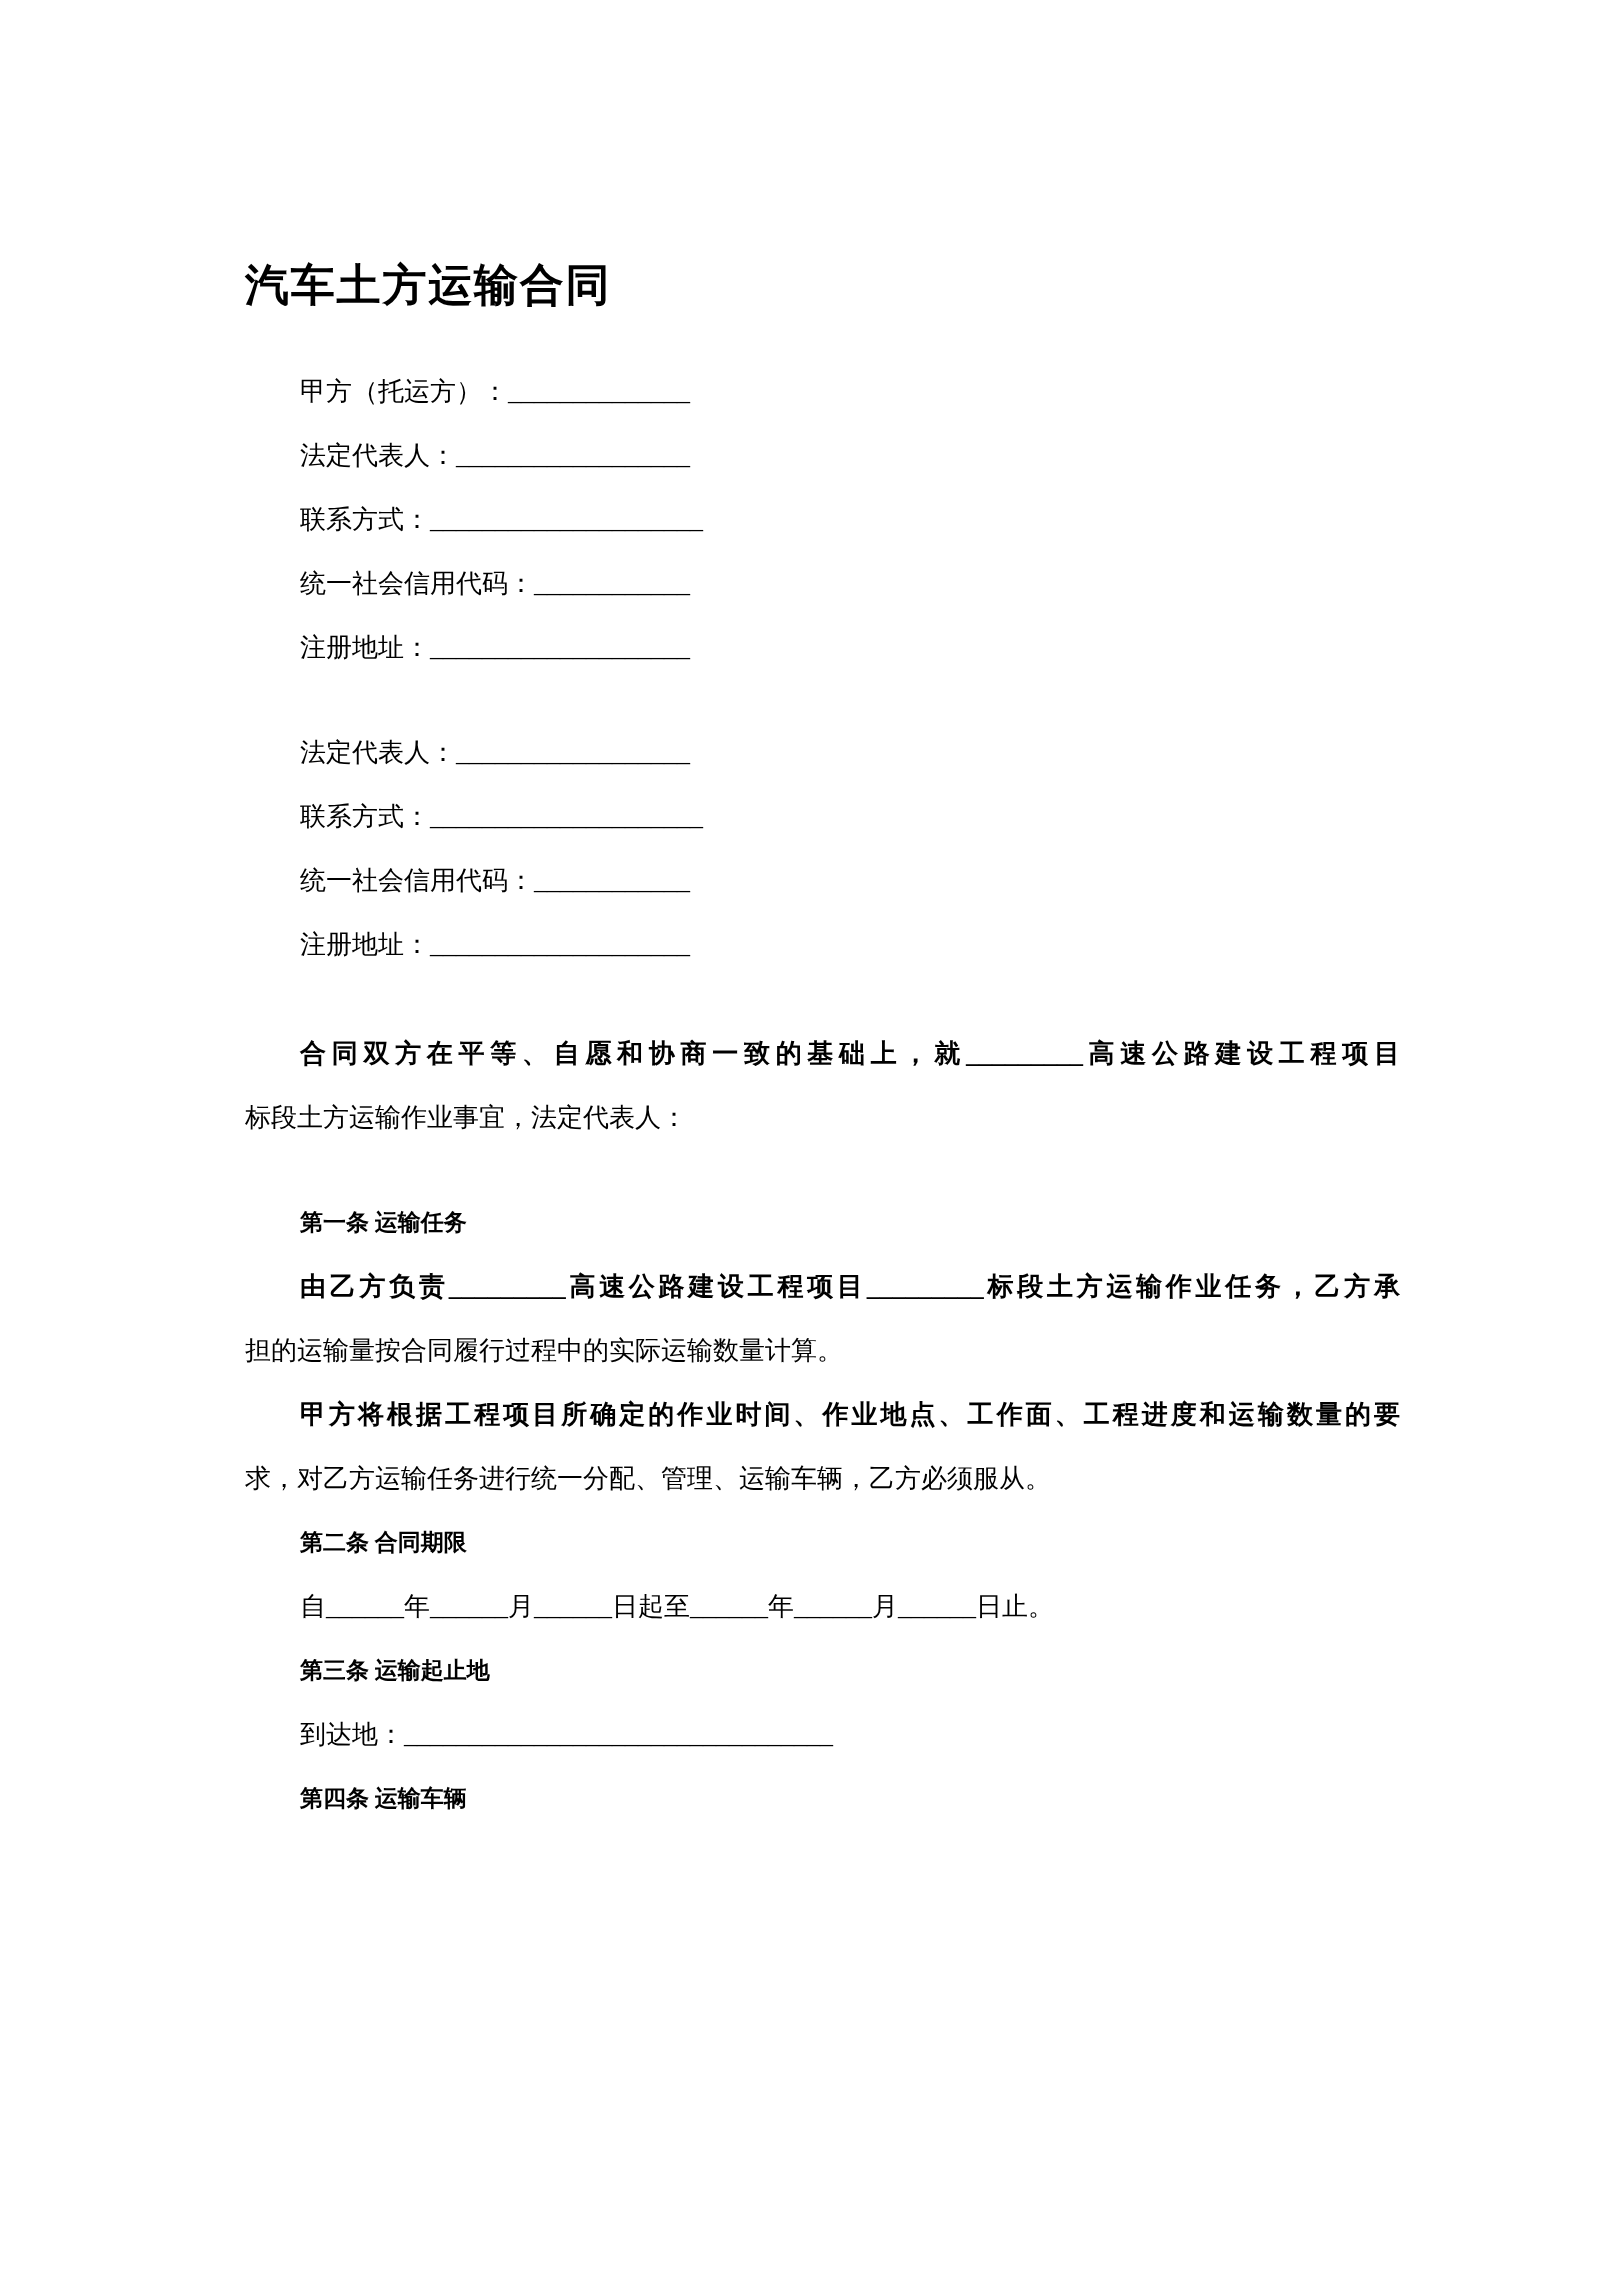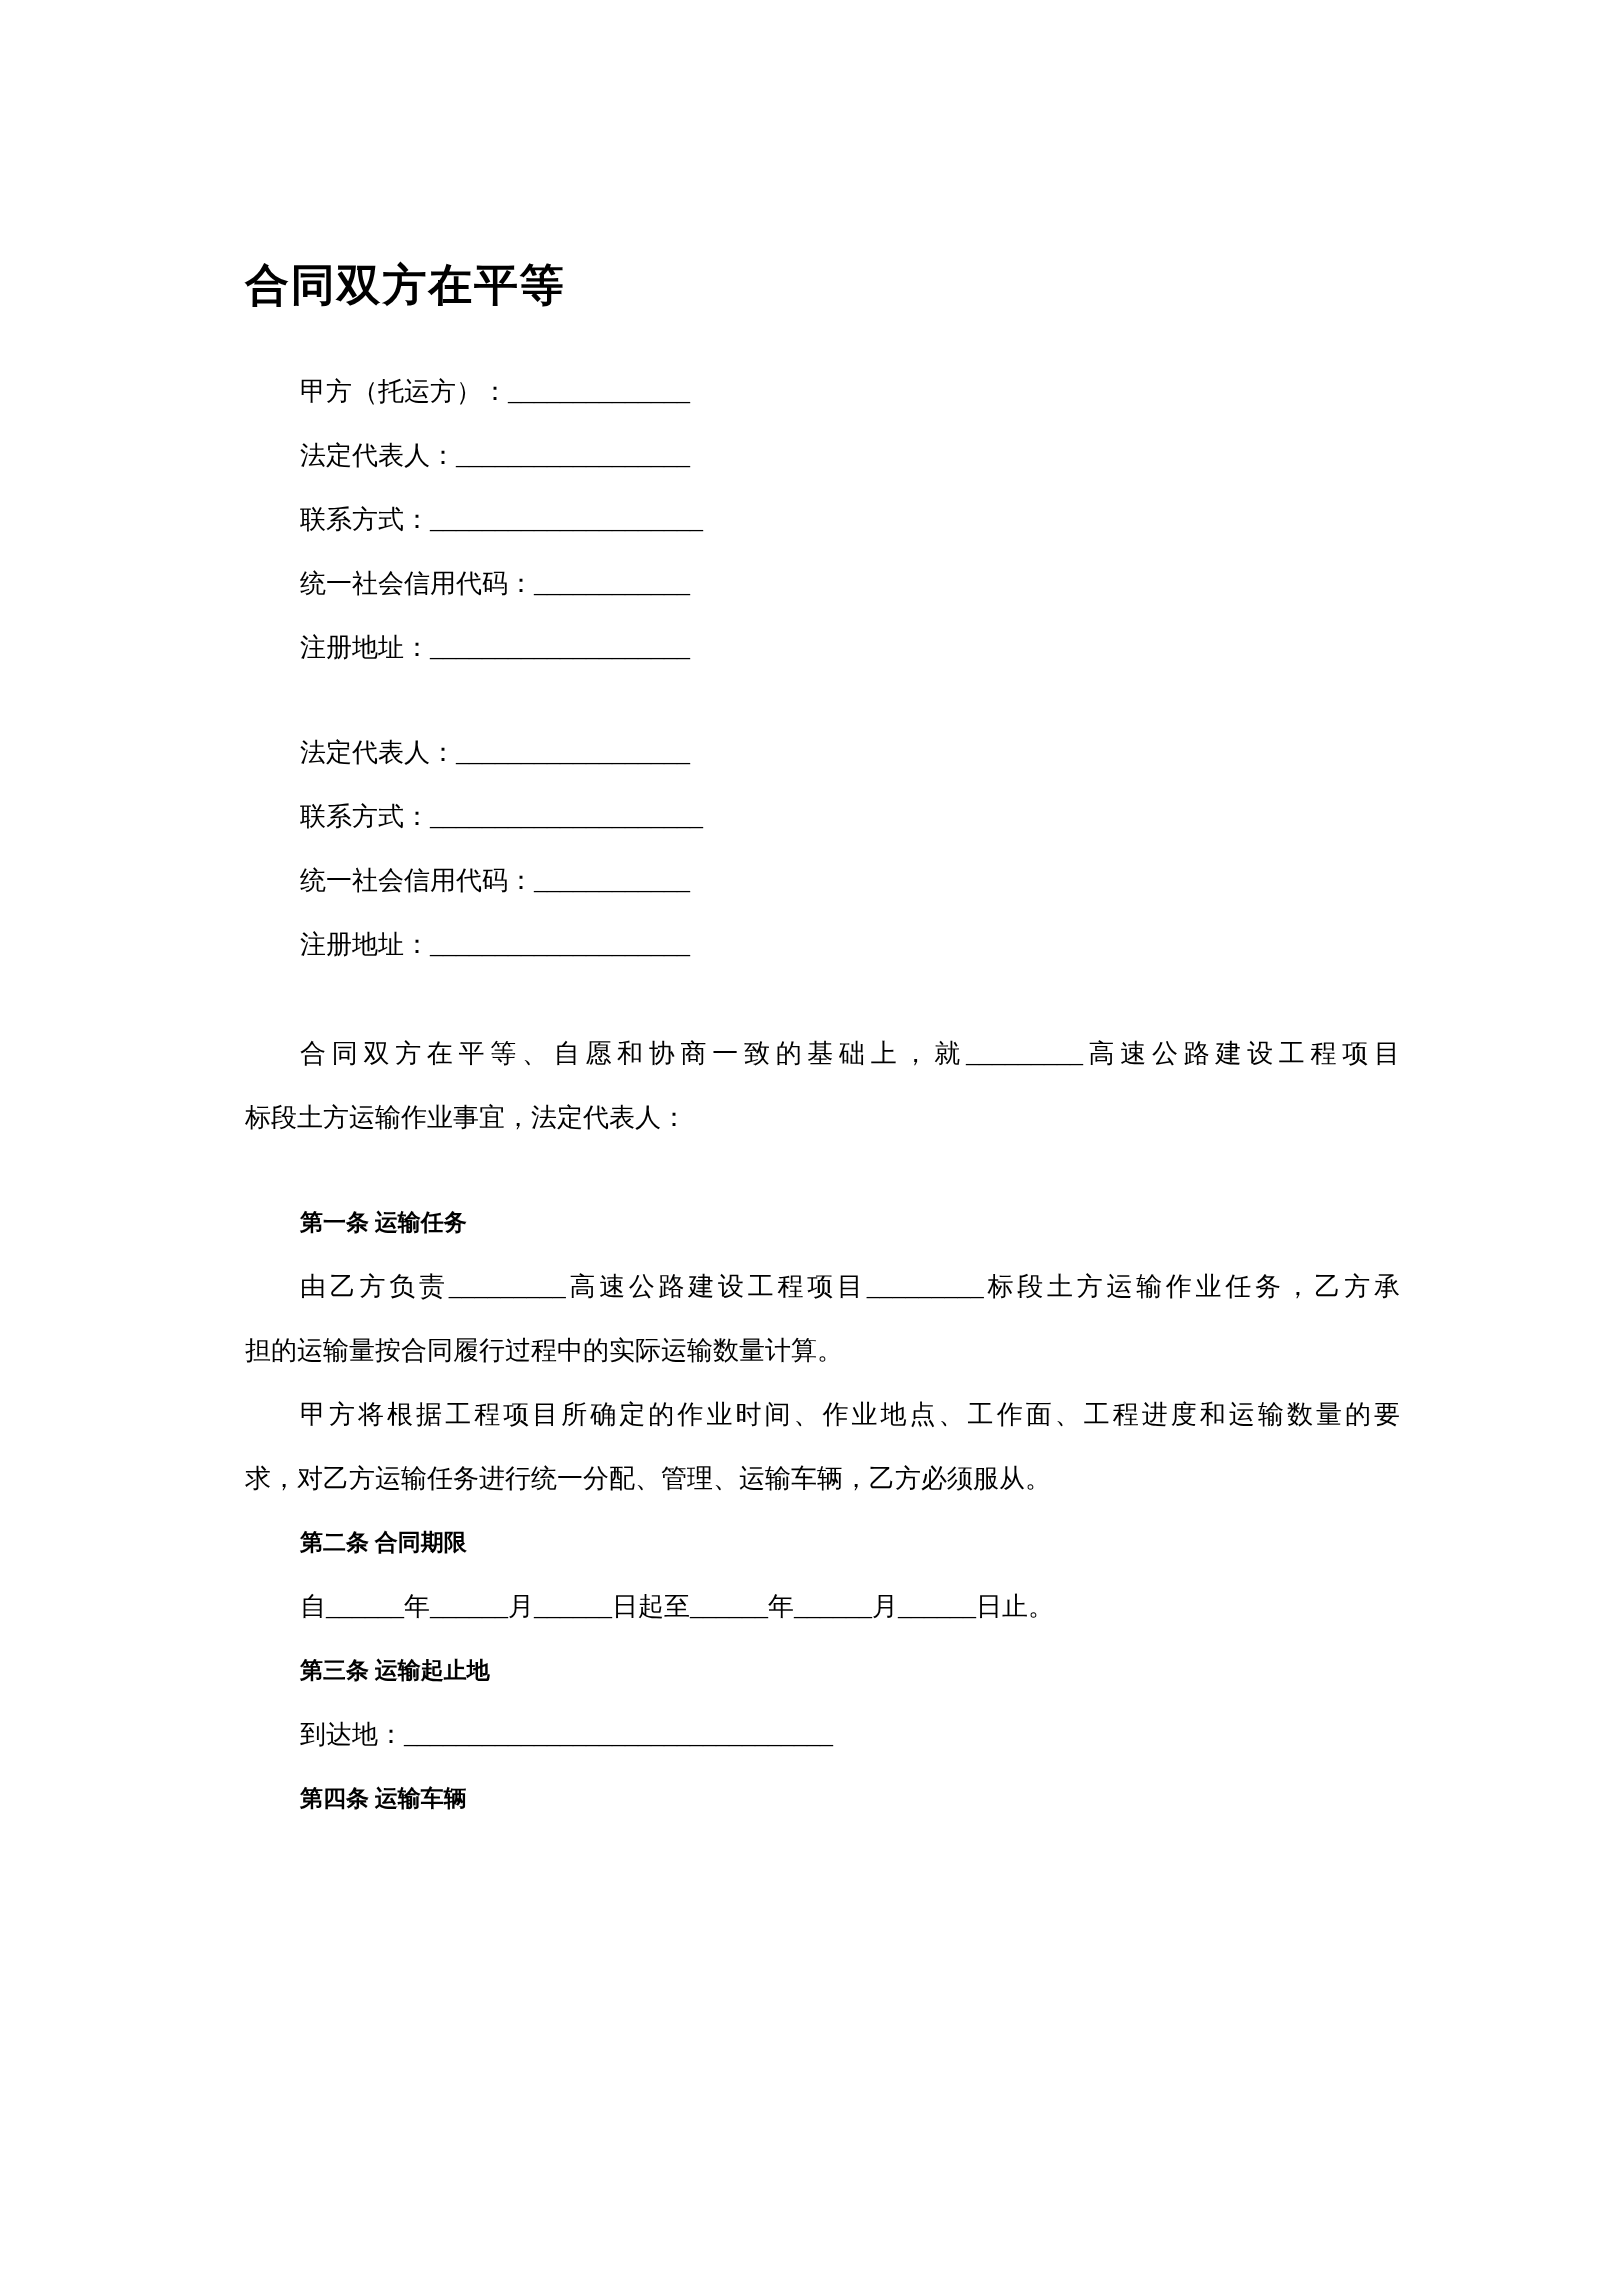--- a/index.html
+++ b/index.html
@@ -44,30 +44,31 @@
     white-space: pre;
   }
   .tline {
     font-size: 26px;
     line-height: 64px;
   }
   .indent { text-indent: 55px; }
   .fill {
     text-align: justify;
     text-align-last: justify;
+    font-weight: bold;
   }
   .blank { letter-spacing: 0; }
 </style>
 </head>
 <body>
 
 <div class="page">
   <div class="content">
 
-    <div class="doc-title">合同双方在平等</div>
+    <div class="doc-title">汽车土方运输合同</div>
 
     <div class="party-a">
       <div class="form-line field-indent"><span>甲方（托运方）：</span><span class="blank">______________</span></div>
       <div class="form-line field-indent"><span>法定代表人：</span><span class="blank">__________________</span></div>
       <div class="form-line field-indent"><span>联系方式：</span><span class="blank">_____________________</span></div>
       <div class="form-line field-indent"><span>统一社会信用代码：</span><span class="blank">____________</span></div>
       <div class="form-line field-indent"><span>注册地址：</span><span class="blank">____________________</span></div>
     </div>
 
     <div class="party-b">

